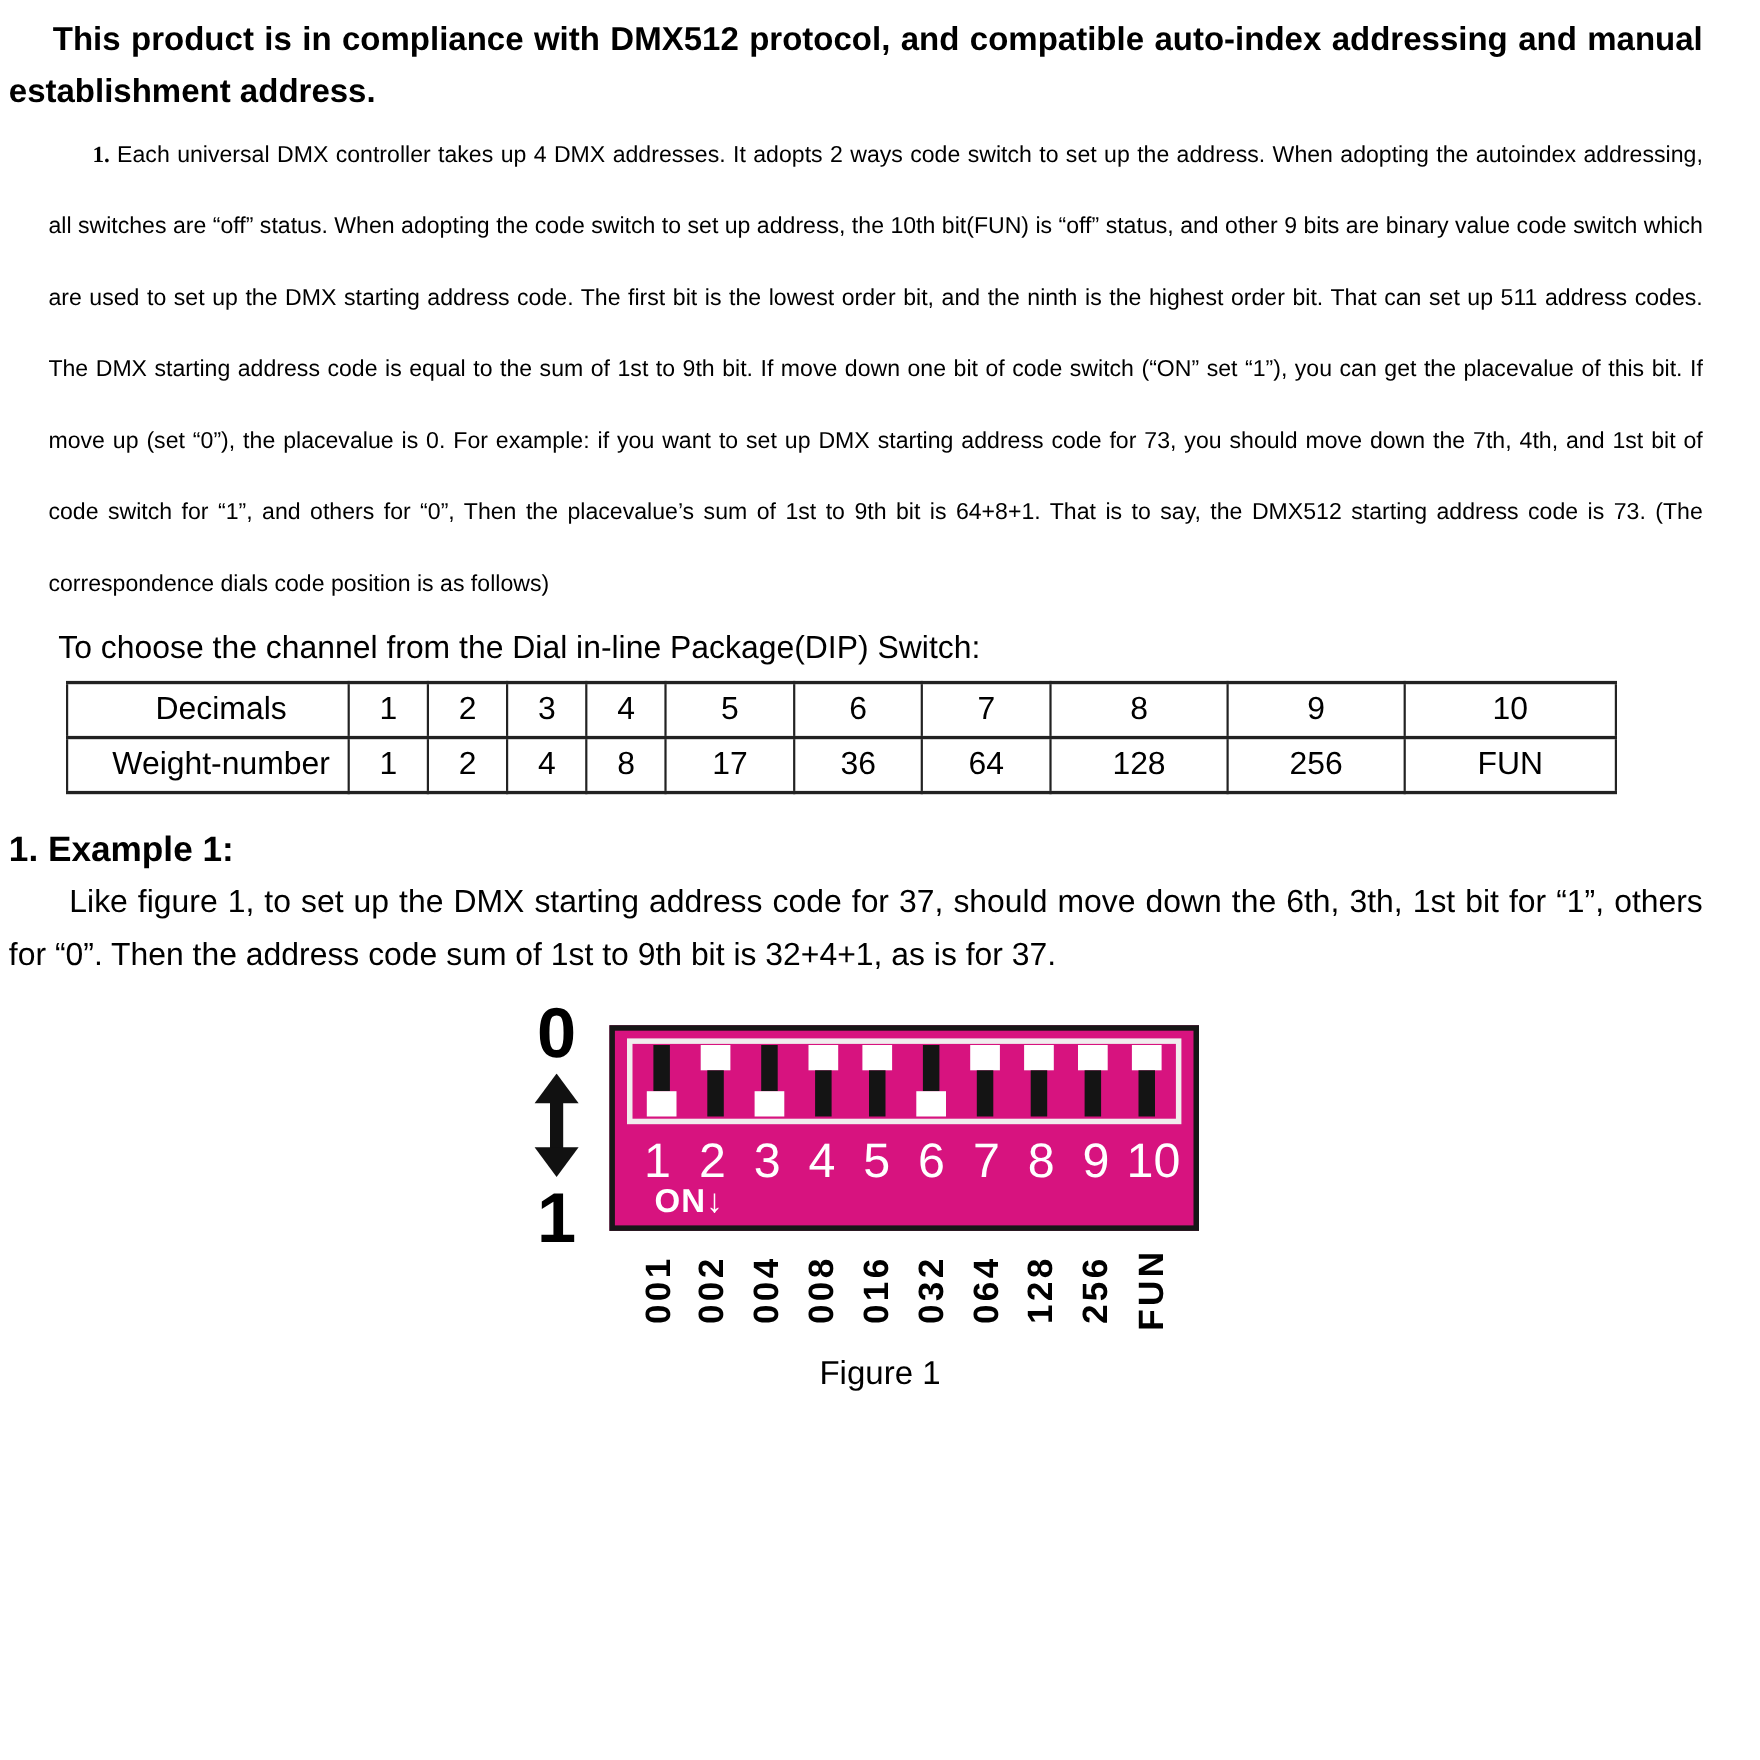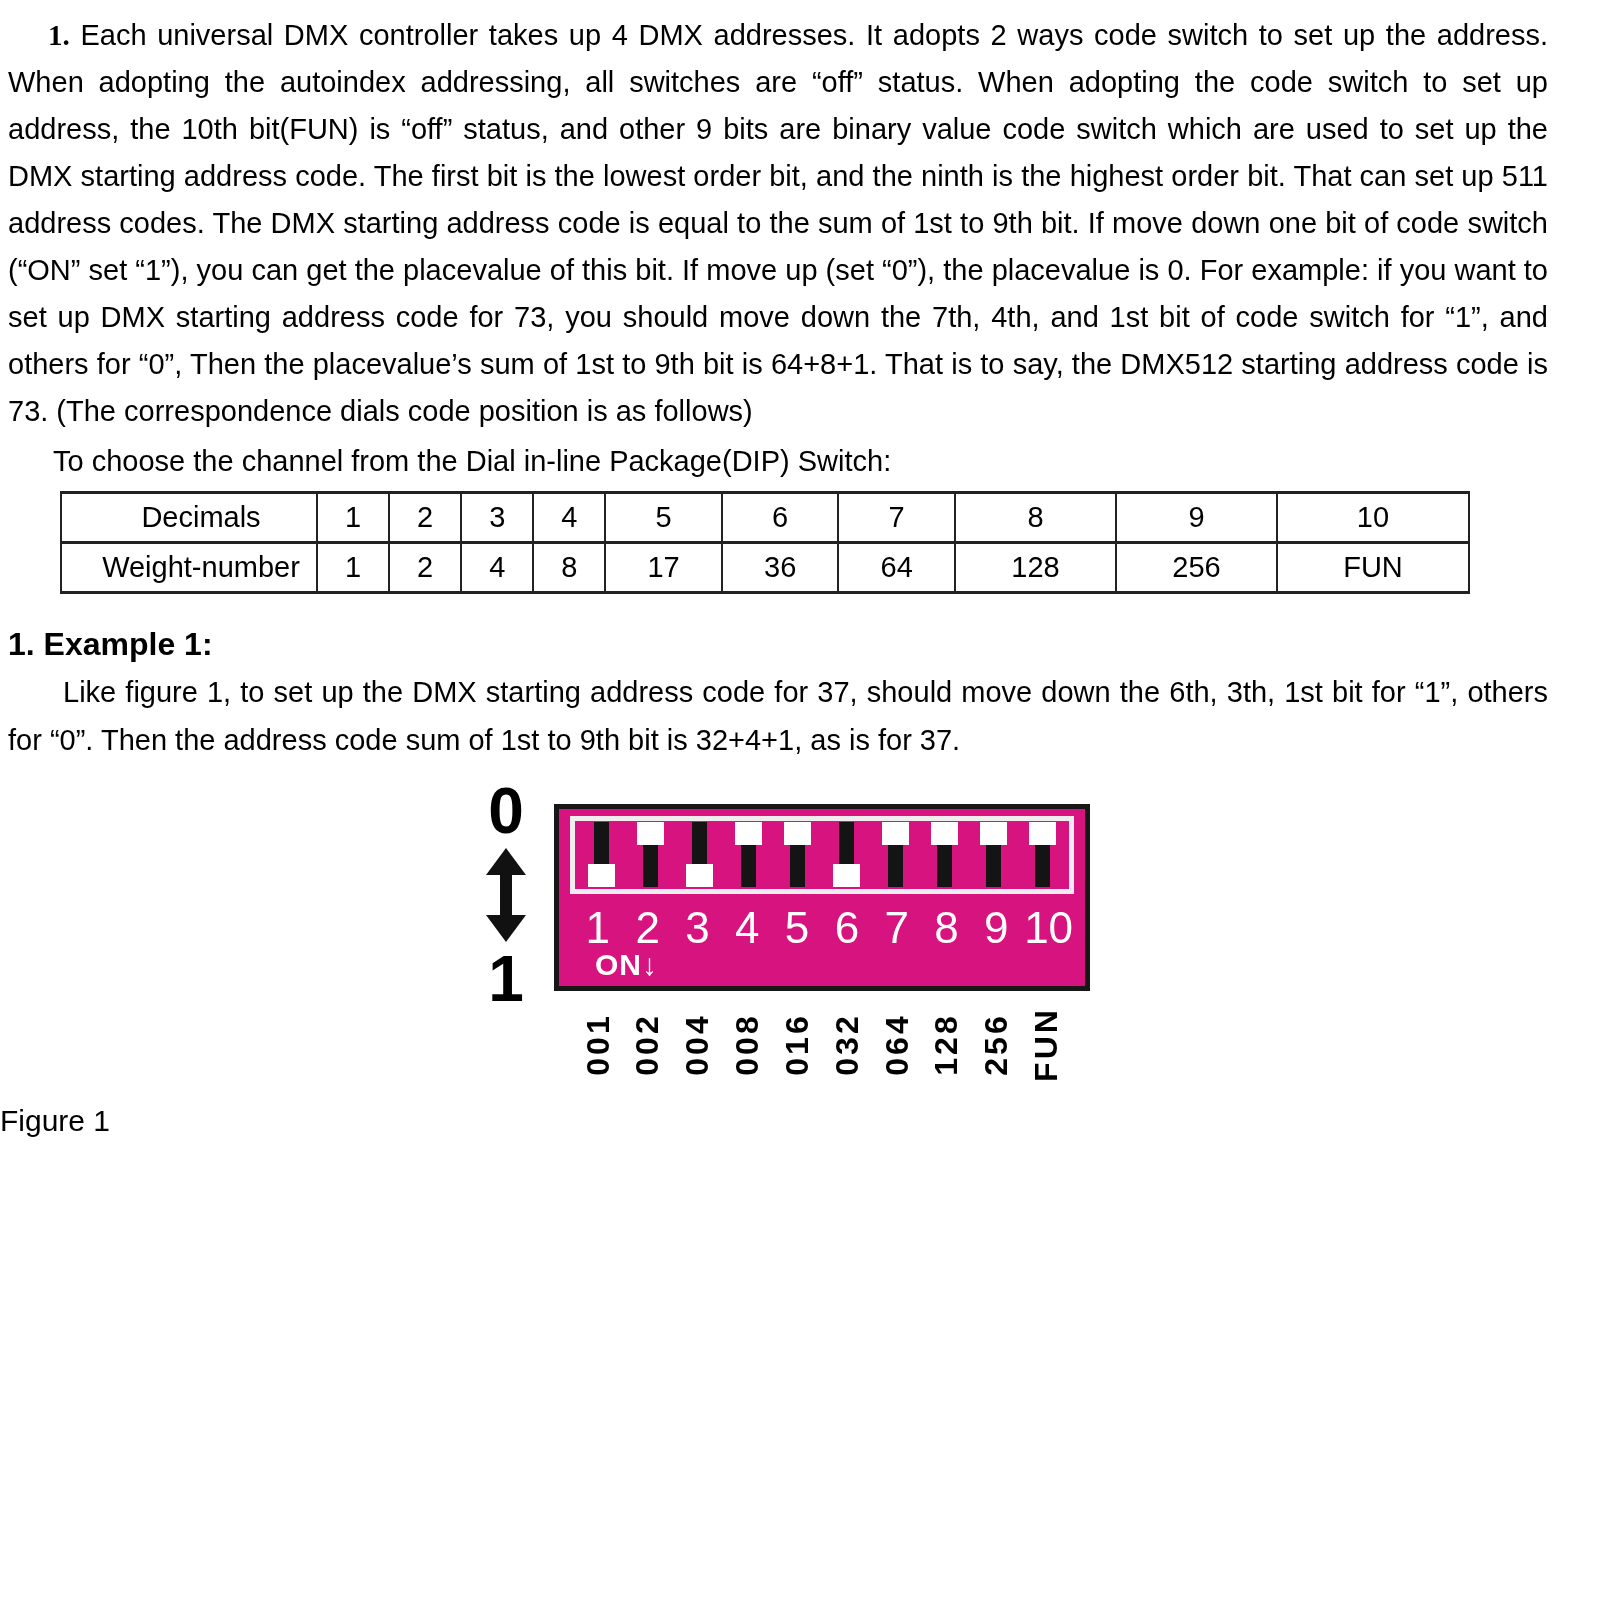--- a/index.html
+++ b/index.html
@@ -19,21 +19,21 @@
     color:var(--ink);
   }
   .page{width:1600px;height:1600px;padding:12px 52px 0 8px;}
 
   
   .intro{
     font-weight:bold;font-size:30px;line-height:48px;
     text-align:justify;text-indent:40px;
   }
   .body-para{
-    font-size:29px;line-height:47px;text-align:justify;text-indent:40px;
+    font-size:21px;line-height:65px;text-align:justify;text-indent:40px;margin-left:36px;
   }
   .serif-num{font-family:"Liberation Serif","DejaVu Serif",serif;font-weight:bold;}
   .dip-line{
     font-size:29px;line-height:44px;text-indent:45px;margin-top:4px;
   }
 
   
   table.dip{
     border-collapse:collapse;margin:8px 0 0 52px;width:1410px;
     font-size:29px;
@@ -92,29 +92,30 @@
   }
   .label-box{
     width:44px;height:100px;display:flex;align-items:center;justify-content:center;
   }
   .label-box span{
     transform:rotate(-90deg);white-space:nowrap;
     font-size:32px;font-weight:bold;letter-spacing:3px;
   }
 
   .caption{
-    position:absolute;left:0;top:318px;width:1600px;
+    position:absolute;left:0;top:318px;width:1600px;text-align:center;
     font-size:30px;
   }
 </style>
 </head>
 <body>
 
 <div class="page">
 
+  <p class="intro">This product is in compliance with DMX512 protocol, and compatible auto-index addressing and manual establishment address.</p>
 
   <p class="body-para"><span class="serif-num">1.</span> <span>Each universal DMX controller takes up 4 DMX addresses. It adopts 2 ways code switch to set up the address. When adopting the autoindex addressing, all switches are “off” status. When adopting the code switch to set up address, the 10th bit(FUN) is “off” status, and other 9 bits are binary value code switch which are used to set up the DMX starting address code. The first bit is the lowest order bit, and the ninth is the highest order bit. That can set up 511 address codes. The DMX starting address code is equal to the sum of 1st to 9th bit. If move down one bit of code switch (“ON” set “1”), you can get the placevalue of this bit. If move up (set “0”), the placevalue is 0. For example: if you want to set up DMX starting address code for 73, you should move down the 7th, 4th, and 1st bit of code switch for “1”, and others for “0”, Then the placevalue’s sum of 1st to 9th bit is 64+8+1. That is to say, the DMX512 starting address code is 73. (The correspondence dials code position is as follows)</span></p>
 
   <p class="dip-line">To choose the channel from the Dial in-line Package(DIP) Switch:</p>
 
   <table class="dip">
     <tbody>
         <tr>
           <td>Decimals</td>
           <td>1</td>

